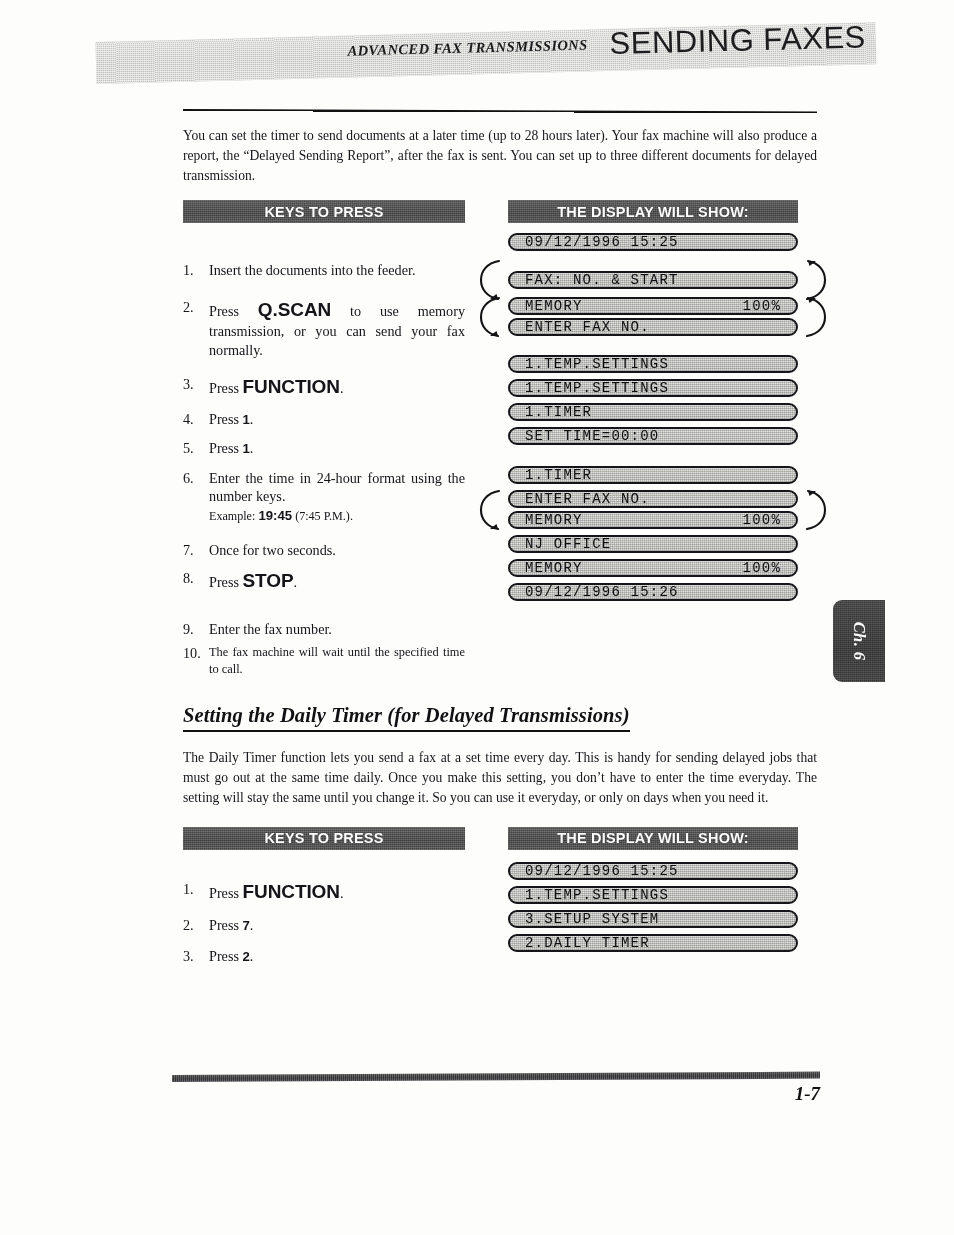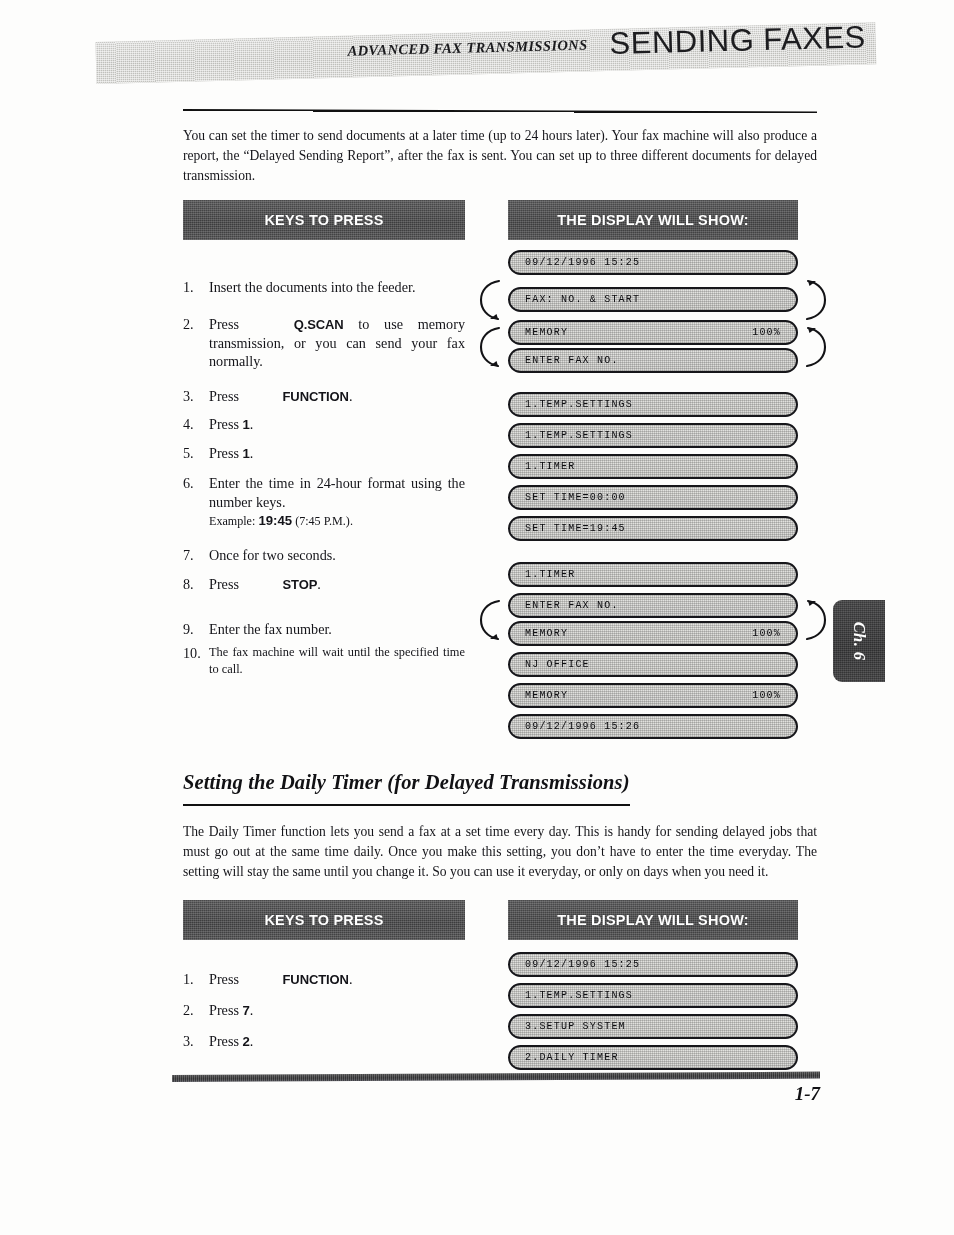--- a/index.html
+++ b/index.html
@@ -98,21 +98,21 @@
     width: 100%;
     height: 3px;
     margin-top: 5px;
     background: linear-gradient(180deg, #111 0 2px, rgba(0,0,0,0) 2px);
     transform: rotate(0.22deg);
     transform-origin: 0 50%;
   }
   .sec-head.underlined .title {
     border-bottom: 2.5px solid #111;
     display: inline-block;
-    padding-bottom: 10px;
+    padding-bottom: 4px;
   }
 
   
   .para {
     font-size: 13.6px;
     line-height: 1.48;
     text-align: left;
     color: #15151a;
     margin: 0 0 10px 0;
   }
@@ -121,21 +121,21 @@
   
   .proc {
     position: relative;
     margin-top: 14px;
   }
   .bars {
     display: flex;
     gap: 0;
   }
   .bar {
-    height: 40px;
+    height: 23px;
     background:
       repeating-linear-gradient(0deg, rgba(255,255,255,.14) 0 1px, rgba(0,0,0,0) 1px 2px),
       repeating-linear-gradient(90deg, rgba(255,255,255,.10) 0 1px, rgba(0,0,0,0) 1px 2px),
       linear-gradient(180deg, #4b4b4c 0%, #3c3c3d 60%, #464647 100%);
     color: #ffffff;
     font-family: "Liberation Sans", "DejaVu Sans", sans-serif;
     font-weight: 700;
     font-size: 14.5px;
     letter-spacing: .2px;
     display: flex;
@@ -187,47 +187,46 @@
   ol.steps > li .sub {
     display: block;
     font-size: 12.4px;
     line-height: 1.34;
     margin-top: 2px;
     text-align: justify;
   }
   .kb {
     font-family: "Liberation Sans", "DejaVu Sans", sans-serif;
     font-weight: 700;
-    font-size: 13px;
+    font-size: 19px;
     letter-spacing: -.1px;
-    margin-left: 40px;
   }
   .kbn {
     font-family: "Liberation Sans", "DejaVu Sans", sans-serif;
     font-weight: 700;
     font-size: 13.2px;
   }
   .spread { text-align: justify; }
 
   
   .lcd {
     position: relative;
-    height: 25px;
+    height: 18px;
     border: 2px solid #16161a;
     border-radius: 13px;
     background:
       repeating-linear-gradient(0deg, rgba(0,0,0,.16) 0 1px, rgba(0,0,0,0) 1px 2px),
       repeating-linear-gradient(90deg, rgba(0,0,0,.13) 0 1px, rgba(0,0,0,0) 1px 2px),
       linear-gradient(180deg, #e4e4e1 0%, #d9d9d6 100%);
     display: flex;
     align-items: center;
     box-sizing: border-box;
     padding: 0 15px;
     font-family: "Liberation Mono", "DejaVu Sans Mono", monospace;
-    font-size: 10px;
+    font-size: 14px;
     letter-spacing: 1.2px;
     color: #0d0d10;
     white-space: pre;
     overflow: hidden;
   }
   .lcd .lcd-left  { flex: 0 0 auto; }
   .lcd .lcd-right { margin-left: auto; flex: 0 0 auto; }
   .lcd-row { margin-bottom: 6px; position: relative; }
 
   
@@ -309,21 +308,21 @@
     </div>
   </div>
 
   <div class="content">
 
     <div>
       <div class="sec-head">
         <div class="rule"></div>
       </div>
 
-      <p class="para justify">You can set the timer to send documents at a later time (up to 24 hours later). Your fax machine will also produce a report, the “Delayed Sending Report”, after the fax is sent. You can set up to three different documents for delayed transmission.</p>
+      <p class="para justify">You can set the timer to send documents at a later time (up to 28 hours later). Your fax machine will also produce a report, the “Delayed Sending Report”, after the fax is sent. You can set up to three different documents for delayed transmission.</p>
 
       <div class="proc">
         <div class="bars">
           <div class="bar bar-keys">KEYS TO PRESS</div>
           <div class="bar-spacer"></div>
           <div class="bar bar-disp">THE DISPLAY WILL SHOW:</div>
         </div>
 
         <div class="cols">
           <div class="col-keys">
@@ -370,21 +369,21 @@
                   <span class="sub">The fax machine will wait until the specified time to call.</span>
                 </li>
               </ol>
           </div>
           <div class="col-gap"></div>
           <div class="col-disp">
             <div id="lcds-1">
                 <div class="lcd-row" style="margin-top: 4px;">
                   <div class="lcd"><span class="lcd-left">09/12/1996 15:25</span></div>
                 </div>
-                <div class="pairgroup lcd-row" style="margin-top: 12px;">
+                <div class="pairgroup lcd-row" style="margin-top: 20px;">
                   <div class="lcd" style="margin-bottom: 3px;"><span class="lcd-left">FAX: NO. &amp; START</span></div>
                   <span class="arrow-l">
                     <svg width="26" height="52" viewBox="0 0 26 52">
                       <path d="M22 7 C10 9, 4 17, 4 26 C4 35, 10 43, 21 45" fill="none" stroke="#131316" stroke-width="2.1" stroke-linecap="round"></path>
                       <path d="M21 45 L13 45 L19.5 40 Z" fill="#131316"></path>
                     </svg>
                   </span>
                   <span class="arrow-r">
                     <svg width="26" height="52" viewBox="0 0 26 52">
                       <path d="M4 45 C16 43, 22 35, 22 26 C22 17, 16 9, 5 7" fill="none" stroke="#131316" stroke-width="2.1" stroke-linecap="round"></path>
@@ -413,23 +412,20 @@
                 </div>
                 <div class="lcd-row" style="margin-top: 6px;">
                   <div class="lcd"><span class="lcd-left">1.TEMP.SETTINGS</span></div>
                 </div>
                 <div class="lcd-row" style="margin-top: 6px;">
                   <div class="lcd"><span class="lcd-left">1.TIMER</span></div>
                 </div>
                 <div class="lcd-row" style="margin-top: 6px;">
                   <div class="lcd"><span class="lcd-left">SET TIME=00:00</span></div>
                 </div>
-                <div class="lcd-row" style="margin-top: 6px;">
-                  <div class="lcd"><span class="lcd-left">SET TIME=19:45</span></div>
-                </div>
                 <div class="lcd-row" style="margin-top: 21px;">
                   <div class="lcd"><span class="lcd-left">1.TIMER</span></div>
                 </div>
                 <div class="pairgroup lcd-row" style="margin-top: 6px;">
                   <div class="lcd" style="margin-bottom: 3px;"><span class="lcd-left">ENTER FAX NO.</span></div>
                   <div class="lcd"><span class="lcd-left">MEMORY</span><span class="lcd-right">100%</span></div>
                   <span class="arrow-l">
                     <svg width="26" height="52" viewBox="0 0 26 52">
                       <path d="M22 7 C10 9, 4 17, 4 26 C4 35, 10 43, 21 45" fill="none" stroke="#131316" stroke-width="2.1" stroke-linecap="round"></path>
                       <path d="M21 45 L13 45 L19.5 40 Z" fill="#131316"></path>

